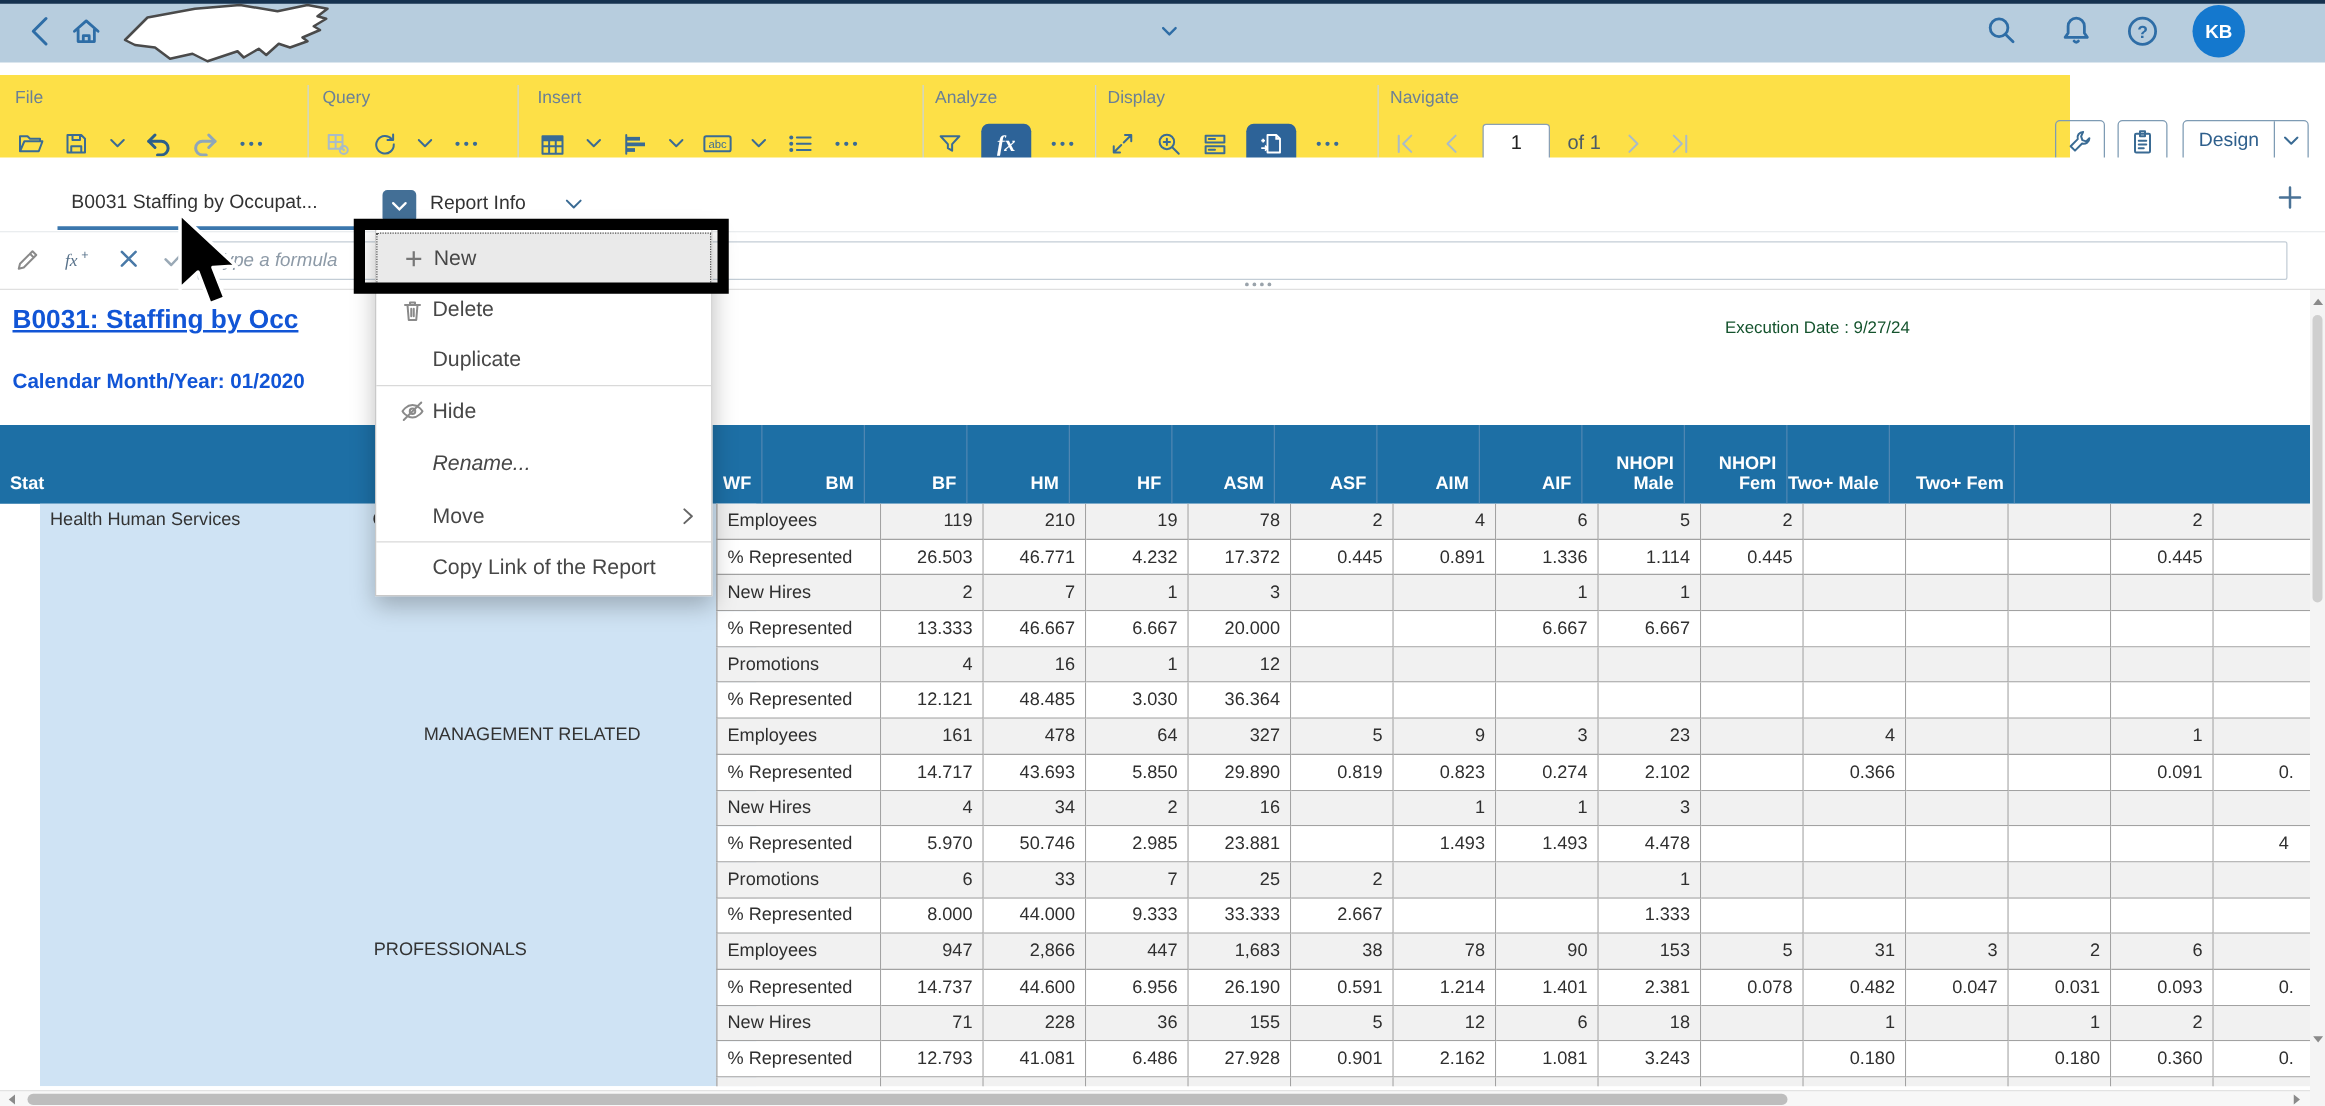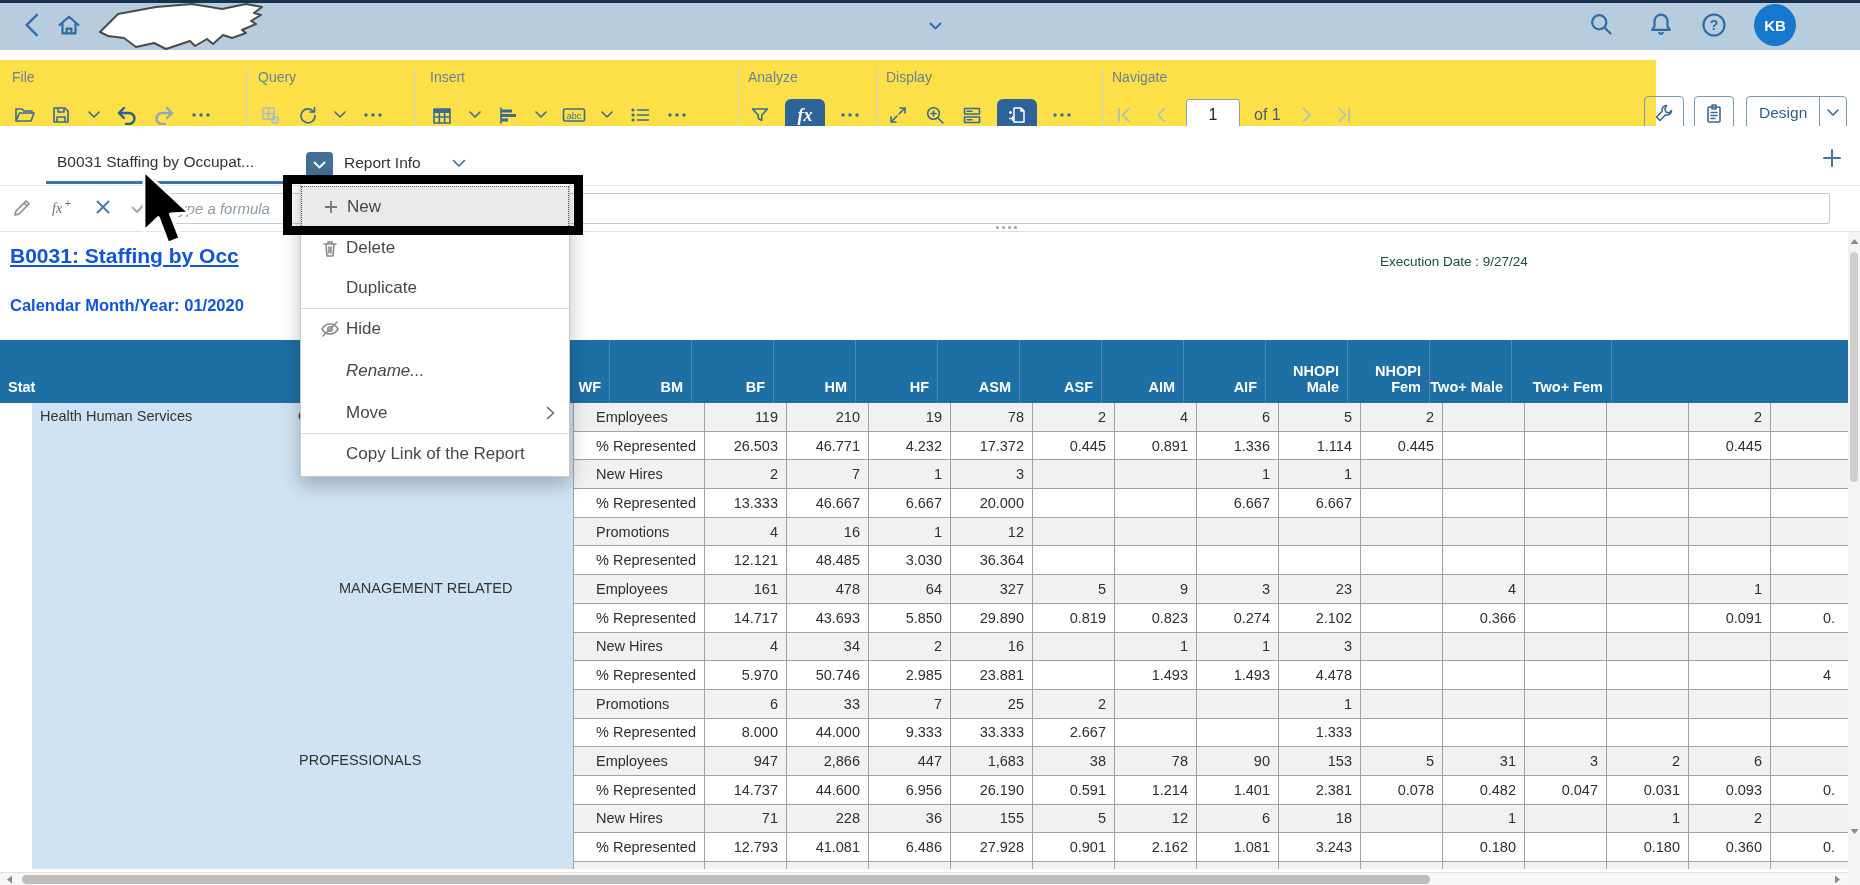--- a/index.html
+++ b/index.html
@@ -73,21 +73,21 @@
   .hA { width:259px; } .hB { width:314px; padding-left:11px; } .hC { width:132px; }
   .hnum { width:82px; } .hnum.partial { width:100px; }
   .bluepanel { position:absolute; left:0; top:63px; width:573px; height:466px; background:#cfe3f4;margin-left:32px; }
   .bp-label { position:absolute; font-size:14.5px; color:#333; white-space:nowrap; }
   .trows { position:absolute; left:573px; top:63px; width:1298px; }
   .trow { display:flex; height:28.7px; }
   .trow.alt .tcell { background:#f1f1f1; }
   .trow.plain .tcell { background:#fff; }
   .tcell { border-right:1px solid #a2a2a2; border-bottom:1px solid #a2a2a2; font-size:14.5px; color:#2f2f2f;
     display:flex; align-items:center; justify-content:flex-end; padding-right:8px; }
-  .tcell.labelcell { width:132px; border-left:1px solid #a2a2a2; justify-content:flex-start; padding-left:22px;text-align:right; }
+  .tcell.labelcell { width:132px; border-left:1px solid #a2a2a2; justify-content:flex-start; padding-left:8px;text-align:right; }
   .tcell.num { width:82px; }
   .tcell.partial { width:100px; justify-content:flex-start; padding-left:52px; }
 
   
   #vscroll { position:absolute; left:1848px; top:0; width:12px; height:653px; background:#f4f4f4; }
   #vscroll .arr { position:absolute; left:0; width:12px; height:14px; display:flex; align-items:center; justify-content:center; cursor:pointer; }
   #vscroll .vthumb { position:absolute; left:2px; top:20px; width:8px; height:230px; background:#cfcfcf; border-radius:4px; cursor:pointer; }
   #hscroll { position:absolute; left:0; top:640px; width:1848px; height:13px; background:#f7f7f7; border-top:1px solid #e2e2e2; }
   #hscroll .arr { position:absolute; top:0; width:14px; height:13px; display:flex; align-items:center; justify-content:center; cursor:pointer; }
   #hscroll .hthumb { position:absolute; left:22px; top:2px; width:1408px; height:9px; background:#bdbdbd; border-radius:5px; cursor:pointer; }

